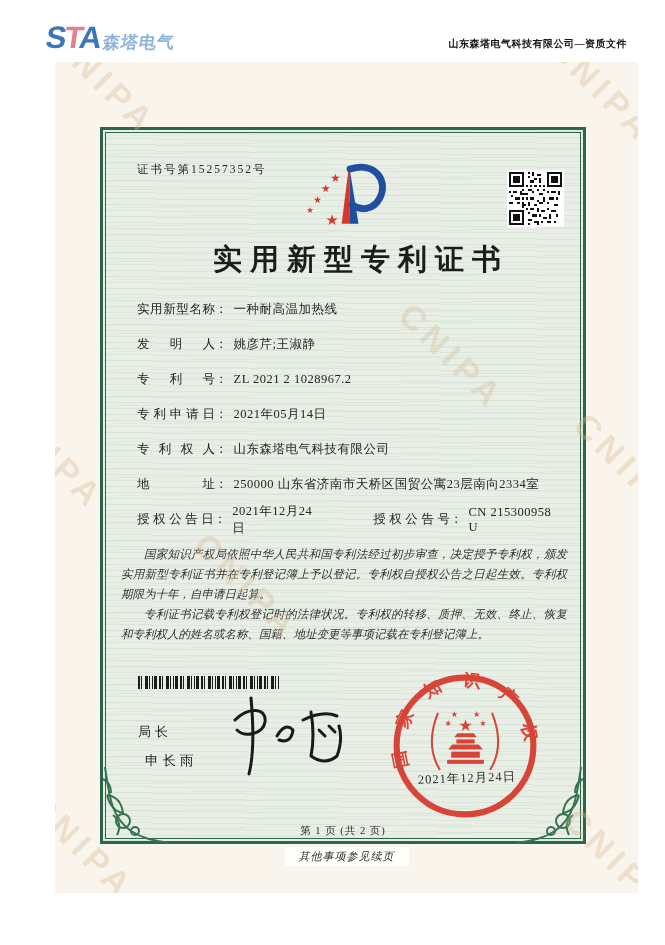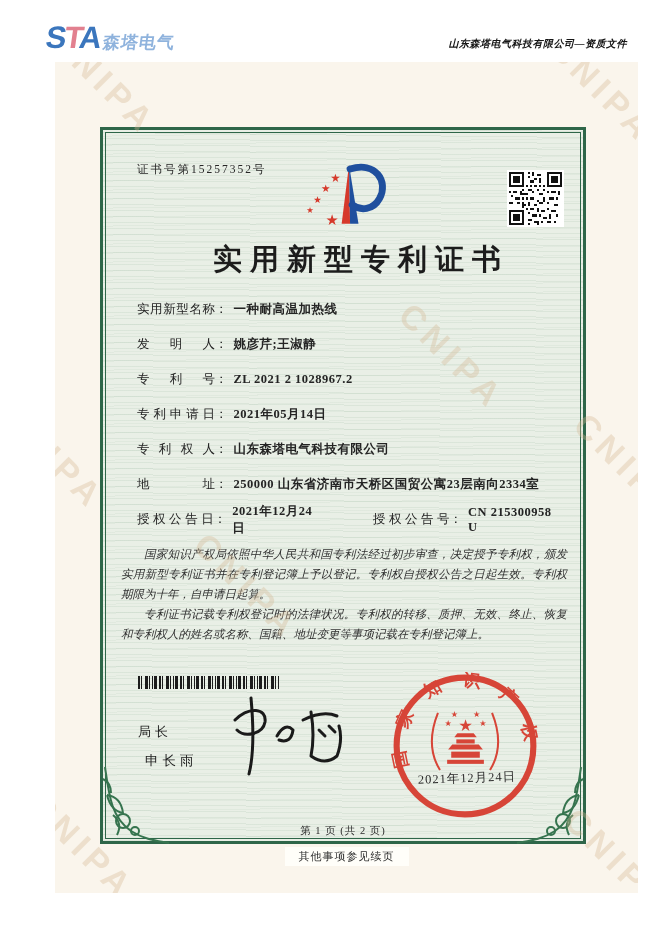--- a/index.html
+++ b/index.html
@@ -3,21 +3,21 @@
 <meta charset="utf-8">
 <style>
   html,body{margin:0;padding:0;}
   body{background:#ffffff;font-family:"Liberation Serif","DejaVu Serif",serif;}
   .page{position:relative;width:665px;height:945px;background:#ffffff;overflow:hidden;}
 
   
   .hdr-logo{position:absolute;left:46px;top:20px;white-space:nowrap;transform:skewX(-8deg);}
   .hdr-logo .ls{font-family:"Liberation Sans","DejaVu Sans",sans-serif;font-weight:800;font-size:31px;letter-spacing:-2px;}
   .hdr-logo .cn{font-family:"Liberation Sans","DejaVu Sans",sans-serif;font-weight:700;font-size:17px;color:#8fb3dd;margin-left:4px;letter-spacing:1px;}
-  .hdr-right{position:absolute;right:38px;top:37px;font-size:10px;font-weight:700;color:#151515;letter-spacing:0.5px;font-style:italic;}
+  .hdr-right{position:absolute;right:38px;top:37px;font-size:10px;font-weight:700;color:#151515;letter-spacing:0.5px;}
 
   
   .paper{position:absolute;left:55px;top:62px;width:583px;height:831px;background:#faf5ec;overflow:hidden;}
 
   .wm{position:absolute;font-family:"Liberation Sans","DejaVu Sans",sans-serif;font-weight:700;font-size:34px;letter-spacing:6px;color:rgba(213,182,146,0.35);transform:rotate(45deg);z-index:40;pointer-events:none;white-space:nowrap;}
 
   
   .cert{position:absolute;left:45px;top:65px;width:480px;height:711px;border:3px solid #2e6649;z-index:1;
     background:
       repeating-linear-gradient(0.6deg, rgba(122,163,132,0.13) 0 1px, transparent 1px 6px),
@@ -29,21 +29,21 @@
 
   .emblem{position:absolute;left:186px;top:28px;}
   .qr{position:absolute;left:404px;top:40px;width:53px;height:53px;background:#ffffff;padding:2px;}
 
   .cert-title{position:absolute;left:0;right:0;top:110px;text-align:center;font-size:29px;font-weight:700;letter-spacing:8px;text-indent:8px;color:#1c1c1c;padding-left:28px;}
 
   .fields{position:absolute;left:34px;top:162px;right:20px;}
   .f-row{height:35px;display:flex;align-items:center;font-size:12.5px;color:#242424;}
   .f-label{display:inline-block;width:78px;text-align:justify;text-align-last:justify;}
   .f-colon{margin-right:6px;}
-  .f-value{letter-spacing:0.5px;font-weight:bold;}
+  .f-value{letter-spacing:0.5px;}
   .grant-gap{display:inline-block;width:50px;}
 
   .paras{position:absolute;left:18px;top:414px;width:446px;font-size:11.5px;line-height:1.74;font-style:italic;color:#303030;text-align:justify;}
   .paras p{margin:0;text-indent:2em;}
 
   .barcode{position:absolute;left:35px;top:546px;width:141px;height:13px;
     background:repeating-linear-gradient(90deg,#1c1c1c 0 2px,transparent 2px 3px,#1c1c1c 3px 4px,transparent 4px 7px,#1c1c1c 7px 10px,transparent 10px 11px,#1c1c1c 11px 12px,transparent 12px 14px,#1c1c1c 14px 15px,transparent 15px 16px,#1c1c1c 16px 19px,transparent 19px 21px);}
 
   .officer-title{position:absolute;left:35px;top:593px;font-size:13px;letter-spacing:4px;color:#1e1e1e;}
   .officer-name{position:absolute;left:42px;top:622px;font-size:13.5px;letter-spacing:4px;color:#1e1e1e;}
@@ -52,21 +52,21 @@
   .seal{position:absolute;left:288px;top:542px;width:148px;height:148px;opacity:0.93;}
   .seal-date{position:absolute;left:290px;top:640px;width:148px;text-align:center;font-size:12.5px;letter-spacing:1px;color:#2b2b2b;transform:rotate(-2deg);}
 
   .page-no{position:absolute;left:0;right:0;top:678px;text-align:center;font-size:10.5px;letter-spacing:1px;color:#2a2a2a;margin-top:16px;}
 
   .flourish{position:absolute;z-index:2;}
   .flourish.bl{left:-2px;bottom:-4px;}
   .flourish.br{right:-2px;bottom:-4px;transform:scaleX(-1);}
 
   .footer-note{position:absolute;left:0;right:0;top:784px;text-align:center;}
-  .footer-note span{display:inline-block;background:#fffef9;padding:2px 14px;font-size:11px;color:#2e2e2e;letter-spacing:1px;}
+  .footer-note span{display:inline-block;background:#fffef9;padding:2px 14px;font-size:11px;font-style:italic;color:#2e2e2e;letter-spacing:1px;}
 </style>
 </head>
 <body>
 
 <div class="page">
 
   <div class="hdr-logo">
     <span class="ls" style="color:#3b76bd">S</span><span class="ls" style="color:#e2808f">T</span><span class="ls" style="color:#3b76bd">A</span><span class="cn">森塔电气</span>
   </div>
   <div class="hdr-right">山东森塔电气科技有限公司—资质文件</div>

